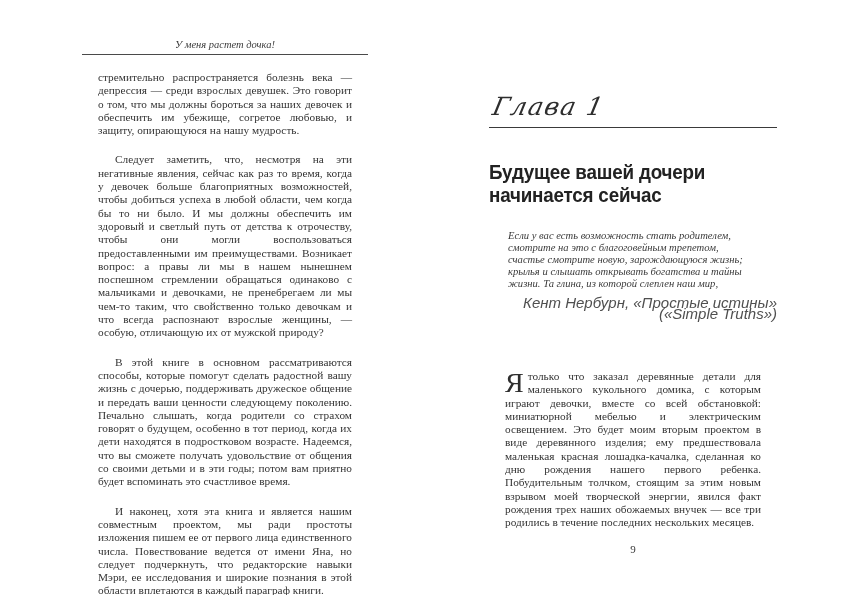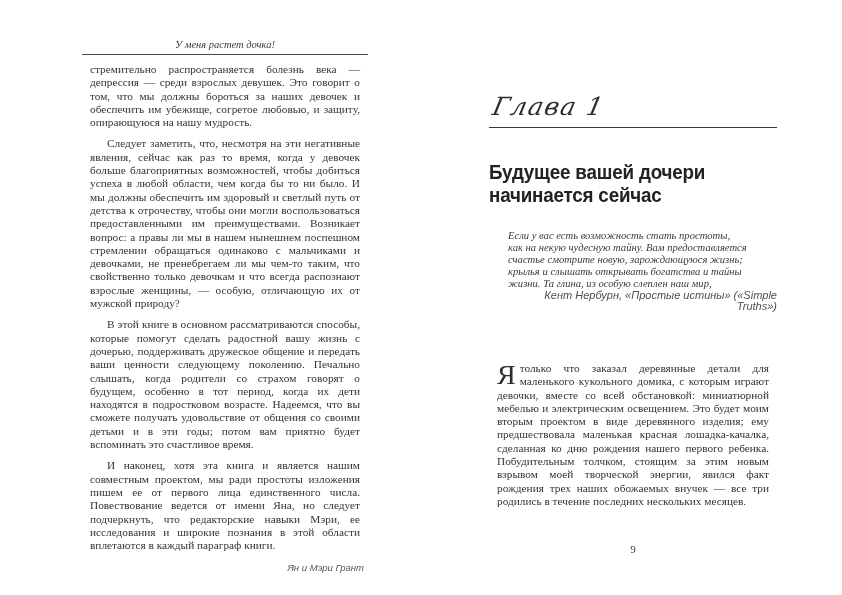--- a/index.html
+++ b/index.html
@@ -20,21 +20,21 @@
     color:#3c3c3c;
     padding-bottom:3px;
     border-bottom:1px solid #4a4a4a;
   }
   .body-text {
     font-size:11.3px; line-height:13.3px;
     text-align:justify;
     color:#343434;
   }
   .body-left { margin-top:7px; }
-  .body-text p { margin:8px; text-indent:17px; }
+  .body-text p { margin:16px; text-indent:17px; }
   .body-text p.no-indent { text-indent:0; }
   .signature {
     text-align:right;
     font-family:"Liberation Sans", sans-serif;
     font-style:italic;
     font-size:9.5px;
     color:#555;
     margin-top:9px;
     padding-right:4px;
   }
@@ -67,24 +67,25 @@
     width:106%;
   }
   .epigraph {
     position:absolute; top:192px; left:19px; right:0;
     font-style:italic;
     font-size:10.6px; line-height:11.9px;
     color:#3a3a3a;
   }
   .epigraph-line { display:block; }
   .attribution {
+    margin-top:7px;
     text-align:right;
     font-family:"Liberation Sans", sans-serif;
     font-style:italic;
-    font-size:11px;
+    font-size:15px;
     color:#4f4f4f;
   }
   .body-right { position:absolute; top:316px; left:0; right:0; }
   .dropcap {
     float:left;
     font-size:28px; line-height:24px;
     padding:1px 4px 0 0;
     color:#2e2e2e;
   }
   .folio {
@@ -112,25 +113,25 @@
 
   <section class="page-right">
 
     <div class="chapter-label-block">
       <span class="chapter-script">Глава 1</span>
     </div>
 
     <h1 class="chapter-title">Будущее вашей дочери начинается сейчас</h1>
 
     <div class="epigraph">
-      <span class="epigraph-line">Если у вас есть возможность стать простоты,</span>
-      <span class="epigraph-line">как на некую чудесную тайну. Вам предоставляется</span>
+      <span class="epigraph-line">Если у вас есть возможность стать родителем,</span>
+      <span class="epigraph-line">смотрите на это с благоговейным трепетом,</span>
       <span class="epigraph-line">счастье смотрите новую, зарождающуюся жизнь;</span>
       <span class="epigraph-line">крылья и слышать открывать богатства и тайны</span>
-      <span class="epigraph-line">жизни. Та глина, из особую слеплен наш мир,</span>
+      <span class="epigraph-line">жизни. Та глина, из которой слеплен наш мир,</span>
       <div class="attribution">Кент Нербурн, «Простые истины» («Simple Truths»)</div>
     </div>
 
     <div class="body-text body-right">
       <p class="no-indent"><span class="dropcap">Я</span><span>только что заказал деревянные детали для маленького кукольного домика, с которым играют девочки, вместе со всей обстановкой: миниатюрной мебелью и электрическим освещением. Это будет моим вторым проектом в виде деревянного изделия; ему предшествовала маленькая красная лошадка-качалка, сделанная ко дню рождения нашего первого ребенка. Побудительным толчком, стоящим за этим новым взрывом моей творческой энергии, явился факт рождения трех наших обожаемых внучек — все три родились в течение последних нескольких месяцев.</span></p>
     </div>
 
     <div class="folio">9</div>
   </section>
 

